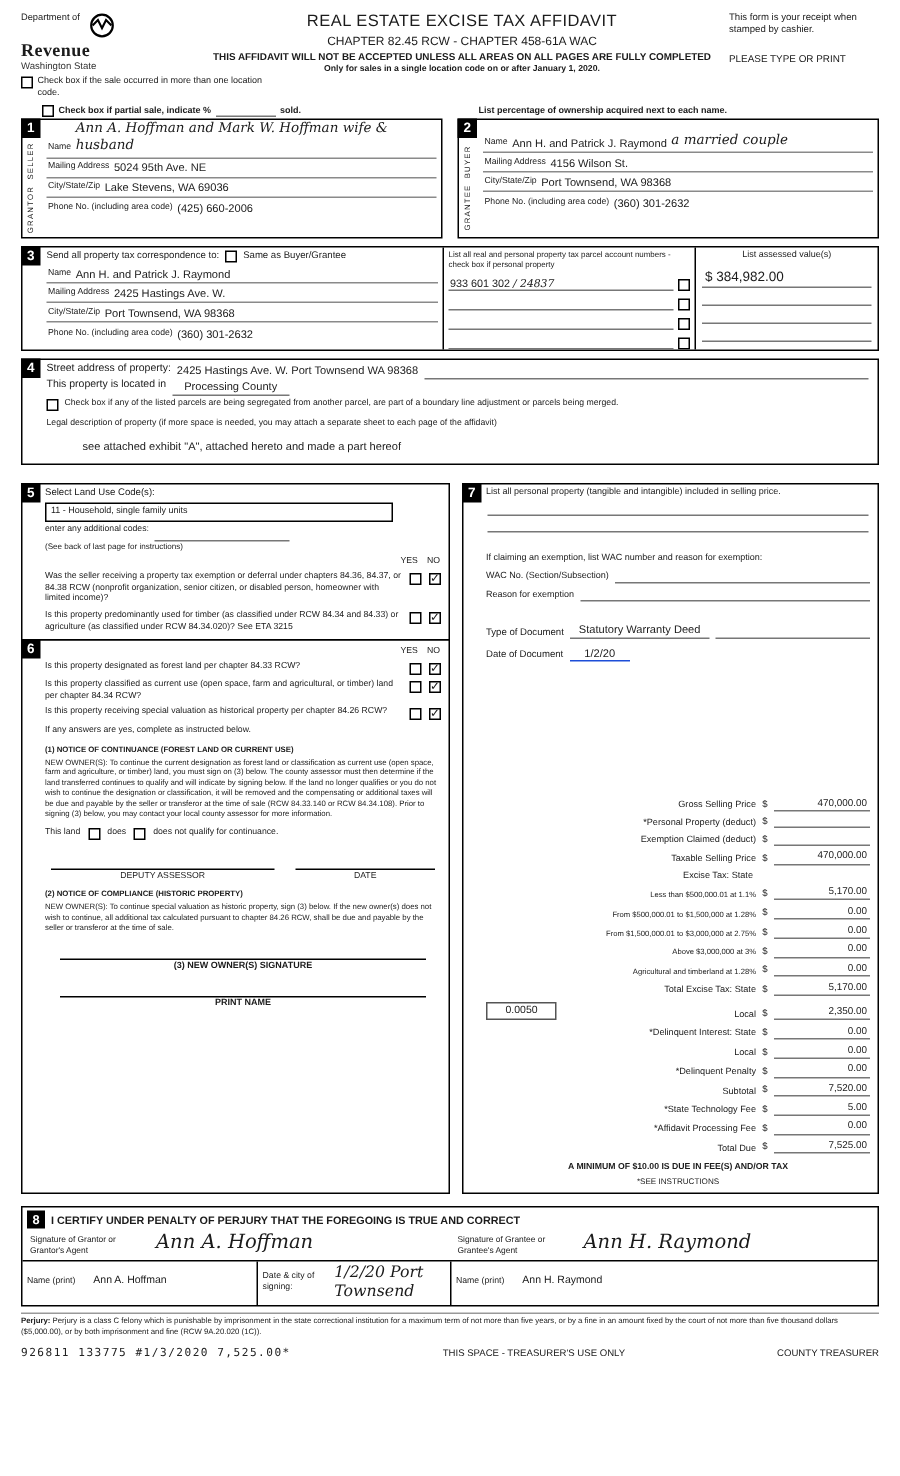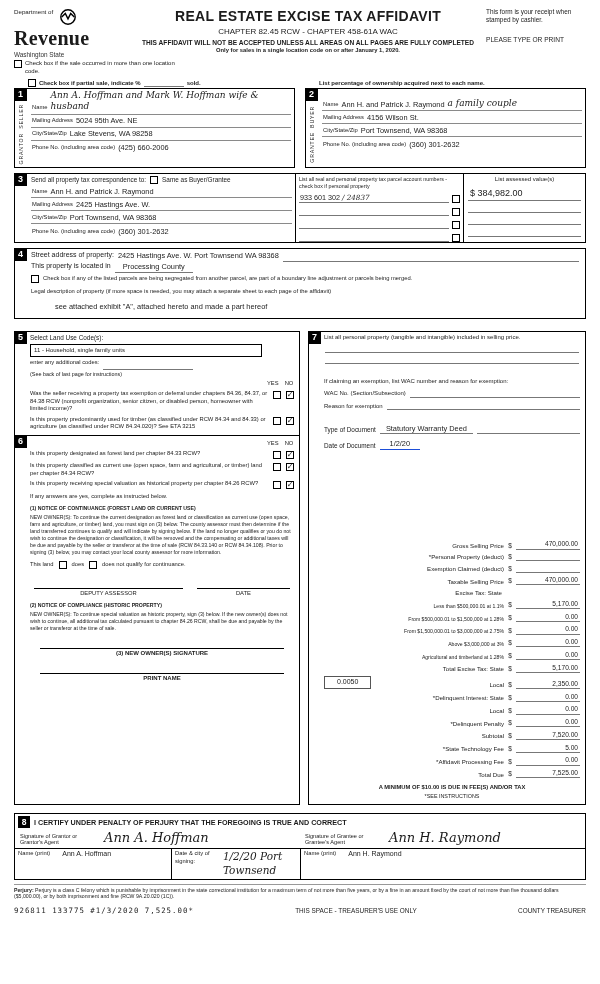--- a/index.html
+++ b/index.html
@@ -7,24 +7,24 @@
   .page{width:600px;height:984px;background:#fff;font-family:"Liberation Sans",sans-serif;
         color:#1b1b1b;font-size:7px;line-height:1.25;padding:8px 14px 4px;position:relative;overflow:hidden}
   .b{font-weight:bold}
   .hand{font-family:"DejaVu Serif",serif;font-style:italic}
   .cb{display:inline-flex;width:8px;height:8px;border:1px solid #000;align-items:center;justify-content:center;
       font-size:8px;line-height:1;flex:none;background:#fff;overflow:hidden}
   
   .hdr{display:flex;gap:6px}
   .logo{width:116px}
   .deptline{display:flex;align-items:flex-start;gap:4px;font-size:6.2px}
-  .brand{font-size:20px;font-weight:bold;letter-spacing:.3px;font-family:"Liberation Serif",serif}
+  .brand{font-size:12px;font-weight:bold;letter-spacing:.3px;font-family:"Liberation Serif",serif}
   .state{font-size:6.4px;color:#333}
   .titleblk{flex:1;text-align:center}
-  .t1{font-size:14px;font-weight:bold;letter-spacing:.3px}
+  .t1{font-size:11px;font-weight:normal;letter-spacing:.3px}
   .t2{font-size:8px;margin-top:1px}
   .t3{font-size:6.6px;font-weight:bold;margin-top:2px}
   .t4{font-size:5.8px;font-weight:bold}
   .rcpt{width:100px;font-size:6.4px}
   .tprint{margin-top:12px;font-size:6.6px}
   .mloc{display:flex;gap:3px;width:170px;margin:1px 0 3px;font-size:6px;align-items:flex-start}
   
   .pair{display:grid;grid-template-columns:1fr 1fr;gap:10px}
   .phead{display:flex;align-items:flex-end;gap:3px;font-size:6px;margin:0 0 1px 14px;min-height:9px}
   .phead .gap{flex:1;border-bottom:1px solid #777;max-width:40px}
@@ -88,21 +88,21 @@
   
   .s8{border:1px solid #000;margin-top:8px}
   .s8h{display:flex;align-items:center;gap:4px;padding:2px 3px;font-size:7.2px;font-weight:bold}
   .badge8{width:12px;height:12px;background:#000;color:#fff;display:flex;align-items:center;justify-content:center;
           font-size:8.5px;font-weight:bold;flex:none}
   .sigs{display:grid;grid-template-columns:1fr 1fr}
   .sigcell{display:flex;align-items:flex-end;gap:4px;padding:0 5px 2px}
   .siglab{font-size:5.6px;width:80px;flex:none;line-height:1.25}
   .script{font-family:"DejaVu Serif",serif;font-style:italic;font-size:13px}
   .meta{display:grid;grid-template-columns:1.15fr .95fr 1.15fr .95fr;border-top:1px solid #000}
-  .mcell{padding:1px 3px 2px;font-size:5.8px;border-left:1px solid #000;display:flex;align-items:flex-start;gap:12px;min-height:15px}
+  .mcell{padding:1px 3px 2px;font-size:5.8px;border-left:1px solid #000;display:flex;align-items:center;gap:12px;min-height:15px}
   .mcell:first-child{border-left:none}
   .mname{font-size:7px}
   .mdate{font-family:"DejaVu Serif",serif;font-style:italic;font-size:10.5px}
   .perj{margin-top:4px;font-size:5.2px;line-height:1.3;border-top:1px solid #999;padding-top:2px}
   .bottom{display:flex;align-items:flex-end;justify-content:space-between;margin-top:6px}
   .stamp{font-family:"DejaVu Sans Mono",monospace;font-size:7.4px;letter-spacing:1px;color:#222}
   .tspace{font-size:6.4px}
   .ctreas{font-size:6.4px}
 </style>
 </head>
@@ -156,42 +156,42 @@
         <div class="fld namefld">
           <span class="lab">Name</span>
           <span class="vv hand">Ann A. Hoffman and Mark W. Hoffman wife &amp; husband</span>
         </div>
         <div class="fld">
           <span class="lab">Mailing Address</span>
           <span class="vv">5024 95th Ave. NE</span>
         </div>
         <div class="fld">
           <span class="lab">City/State/Zip</span>
-          <span class="vv">Lake Stevens, WA 98258</span>
+          <span class="vv">Lake Stevens, WA 69036</span>
         </div>
         <div class="fld nb">
           <span class="lab">Phone No. (including area code)</span>
           <span class="vv">(425) 660-2006</span>
         </div>
       </div>
     </div>
     <div>
       <div class="phead">
         <span class="b">List percentage of ownership acquired next to each name.</span>
       </div>
       <div class="pbox">
         <div class="badge">2</div>
         <div class="side">
           <span>BUYER</span>
           <span>GRANTEE</span>
         </div>
         <div class="fld namefld">
           <span class="lab">Name</span>
           <span class="vv">Ann H. and Patrick J. Raymond</span>
-          <span class="vv hand">a family couple</span>
+          <span class="vv hand">a married couple</span>
         </div>
         <div class="fld">
           <span class="lab">Mailing Address</span>
           <span class="vv">4156 Wilson St.</span>
         </div>
         <div class="fld">
           <span class="lab">City/State/Zip</span>
           <span class="vv">Port Townsend, WA 98368</span>
         </div>
         <div class="fld nb">

